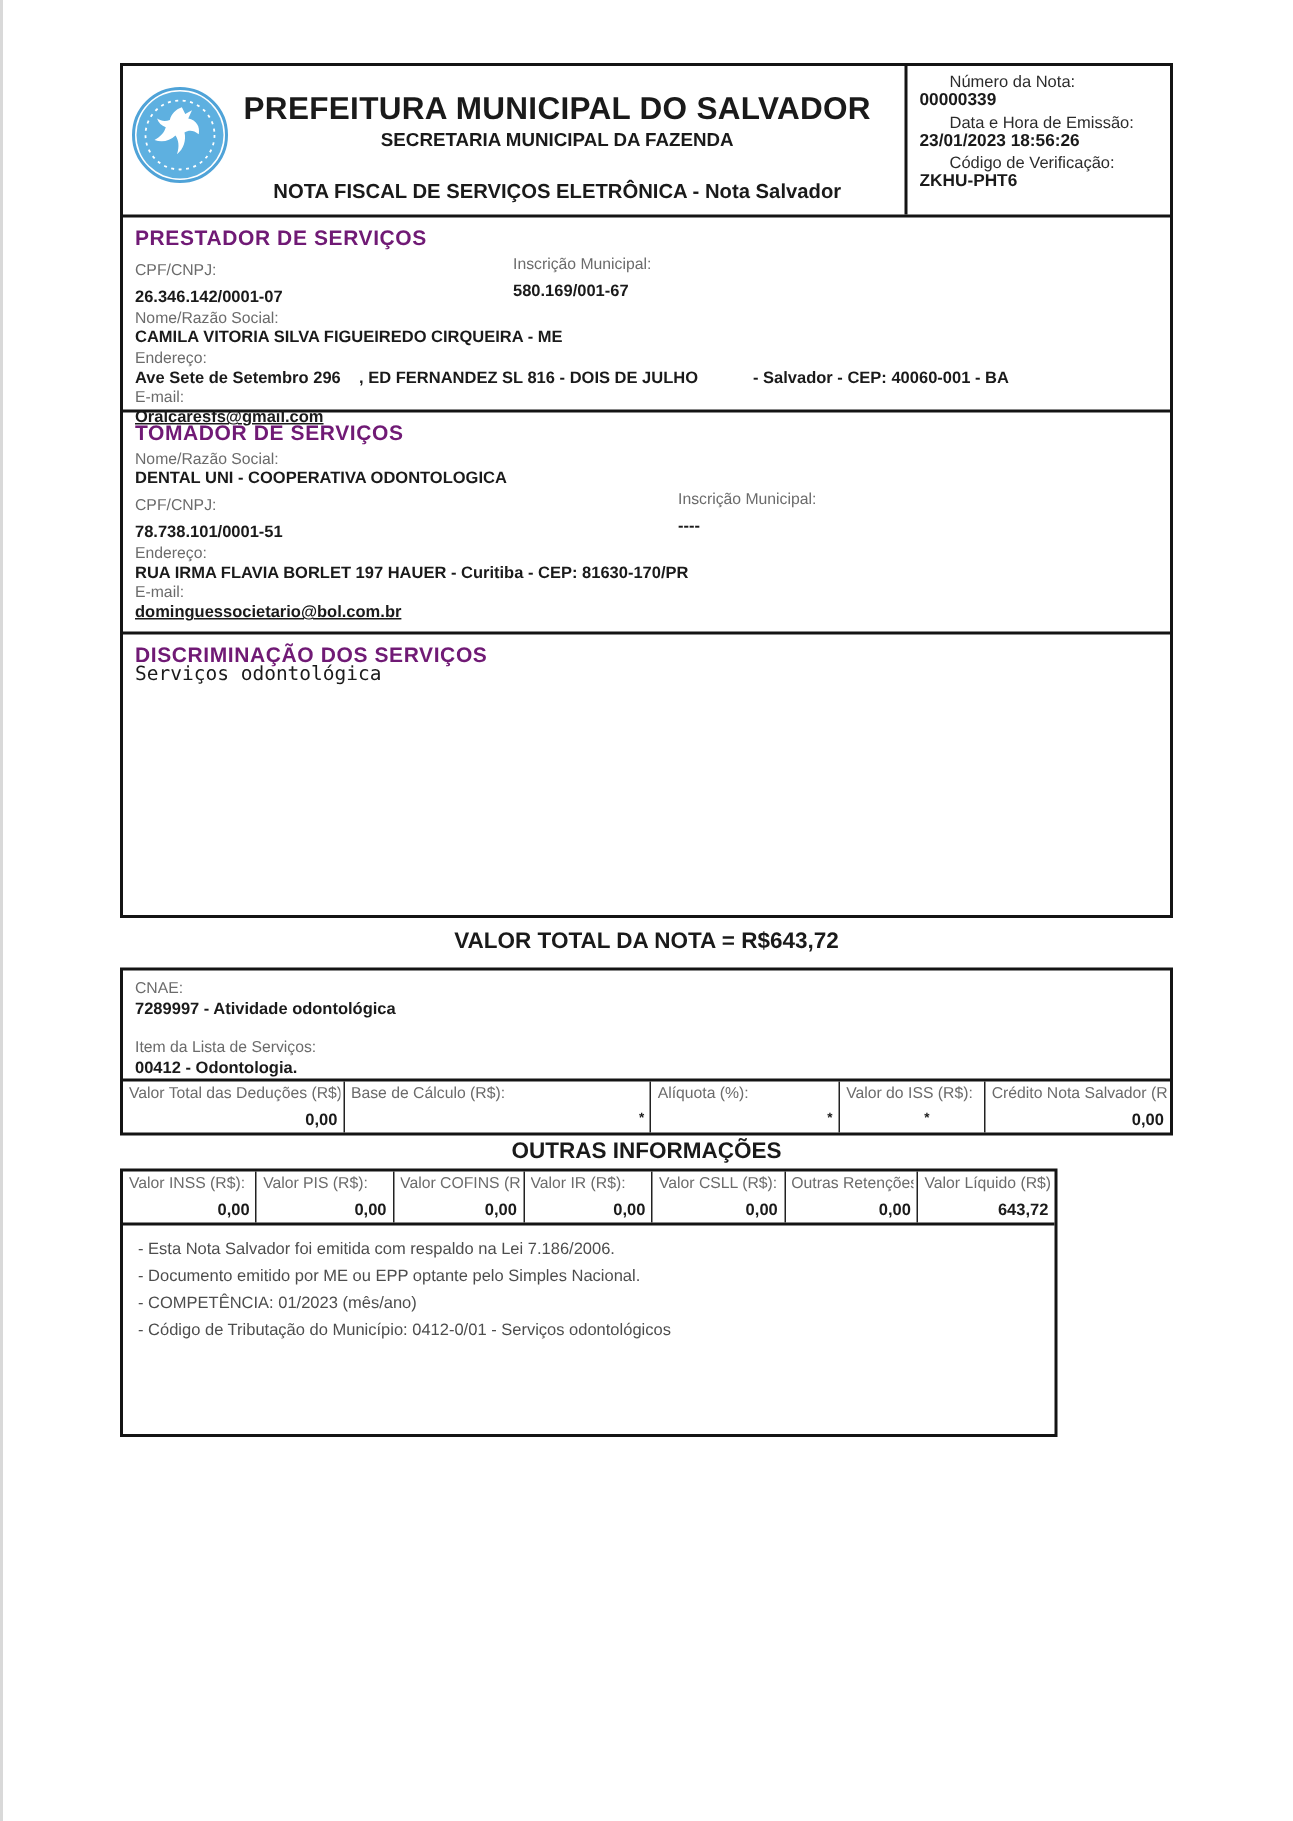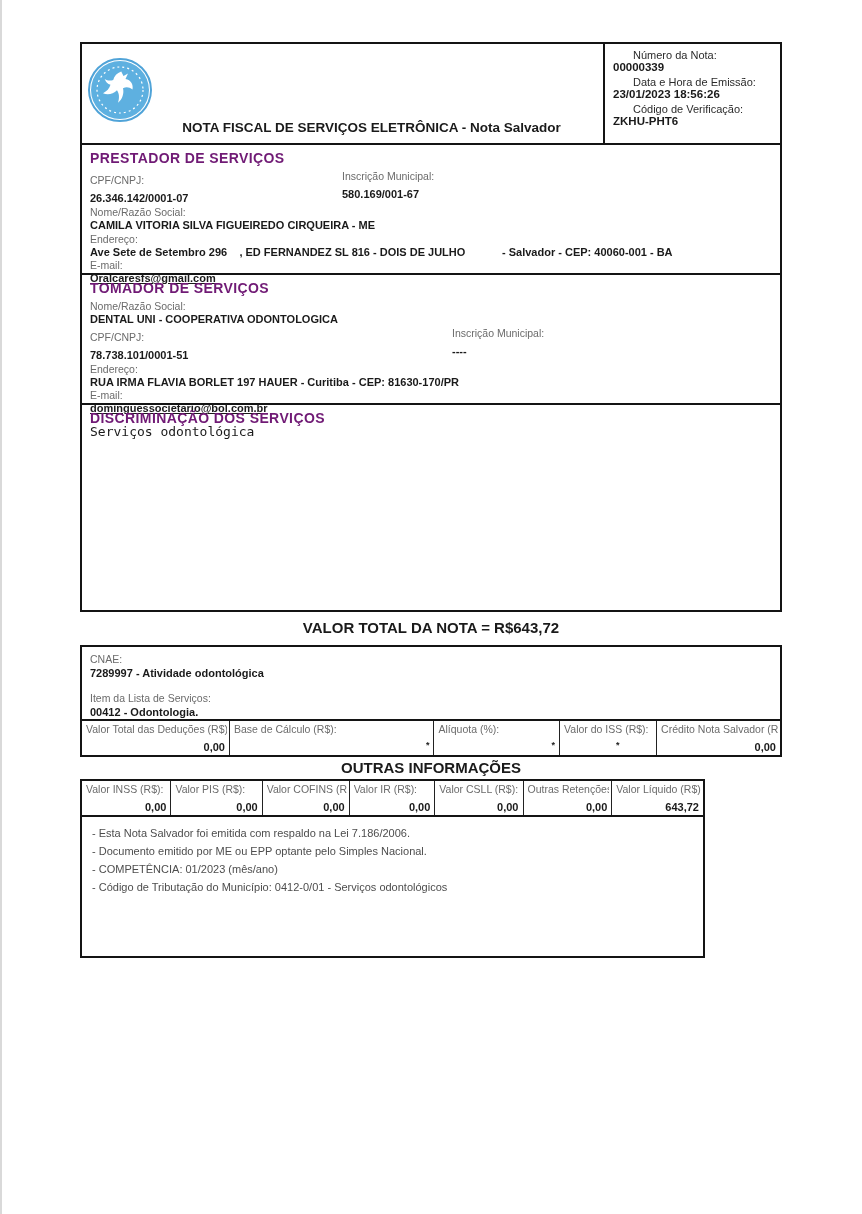--- a/index.html
+++ b/index.html
@@ -22,21 +22,21 @@
   .title-block { text-align:center; padding:17px 0 0 58px; }
   .org-name { font-size:21px; font-weight:bold; letter-spacing:0.2px; }
   .org-dept { font-size:12.5px; font-weight:bold; margin-top:1px; }
   .doc-title { position:absolute; left:58px; right:0; bottom:8px; text-align:center; font-size:13.5px; font-weight:bold; }
   .kv-label { font-size:11px; color:#2b2b2b; margin-top:3px;padding-left:20px; }
   .kv-value { font-size:11.5px; font-weight:bold; }
 
   
   .section { position:relative; width:100%; padding:5px 8px 0 8px; }
   .sec-prestador { height:130px; border-bottom:2px solid #141414; }
-  .sec-tomador   { height:130px; border-bottom:2px solid #141414; }
+  .sec-tomador   { height:148px; border-bottom:2px solid #141414; }
   .sec-discr     { height:212px; }
   .sec-title { font-size:14px; font-weight:bold; color:#701a75; letter-spacing:0.4px; }
   .lbl { font-size:10.5px; color:#6b6b6b; line-height:13px; }
   .val { font-size:11px; font-weight:bold; line-height:13.5px; white-space:pre-wrap; }
   .pair-row { position:relative; }
   .pos-col2a { position:absolute; left:252px; top:0; }
   .pos-col2b { position:absolute; left:362px; top:0; }
   .u { text-decoration:underline; }
   .mono { font-family:"DejaVu Sans Mono","Liberation Mono",monospace; font-size:13px; font-weight:normal; line-height:12px; }
 
@@ -77,20 +77,24 @@
   <div class="hdr">
     <div class="hdr-left">
       <div class="logo">
         <svg width="64" height="64" viewBox="0 0 64 64">
           <circle cx="32" cy="32" r="31" fill="#ffffff" stroke="#4fa3d8" stroke-width="2"></circle>
           <circle cx="32" cy="32" r="29" fill="#5eb0e0"></circle>
           <circle cx="32" cy="32" r="23" fill="none" stroke="#ffffff" stroke-width="1.2" stroke-dasharray="2 3"></circle>
           <path fill="#ffffff" d="M33 13 l2.5 5 4.5-2.5 -2.5 5.5 c5.5 1 8 5.5 7 10.5 -3.5-2.8-6.5-3-9.5-1.2 1.2 5 -0.5 11 -5 14.5 1.8-5.5 1-9.5-1-12.5 -3.8 3.8-9.2 4.8-14 3 3.8-2 6.5-4.8 7.5-8.5 -2.8-1 -4.8-2.8-5.8-5.8 2.8 1.8 5.5 2 8.5 1 1-4 3.8-7 8-8.5 z"></path>
         </svg>
       </div>
+      <div class="title-block">
+        <div class="org-name">PREFEITURA MUNICIPAL DO SALVADOR</div>
+        <div class="org-dept">SECRETARIA MUNICIPAL DA FAZENDA</div>
+      </div>
       <div class="doc-title">NOTA FISCAL DE SERVIÇOS ELETRÔNICA - Nota Salvador</div>
     </div>
     <div class="hdr-right">
       <div class="kv-label" style="margin-top:0">Número da Nota:</div>
       <div class="kv-value">00000339</div>
       <div class="kv-label">Data e Hora de Emissão:</div>
       <div class="kv-value">23/01/2023 18:56:26</div>
       <div class="kv-label">Código de Verificação:</div>
       <div class="kv-value">ZKHU-PHT6</div>
     </div>

